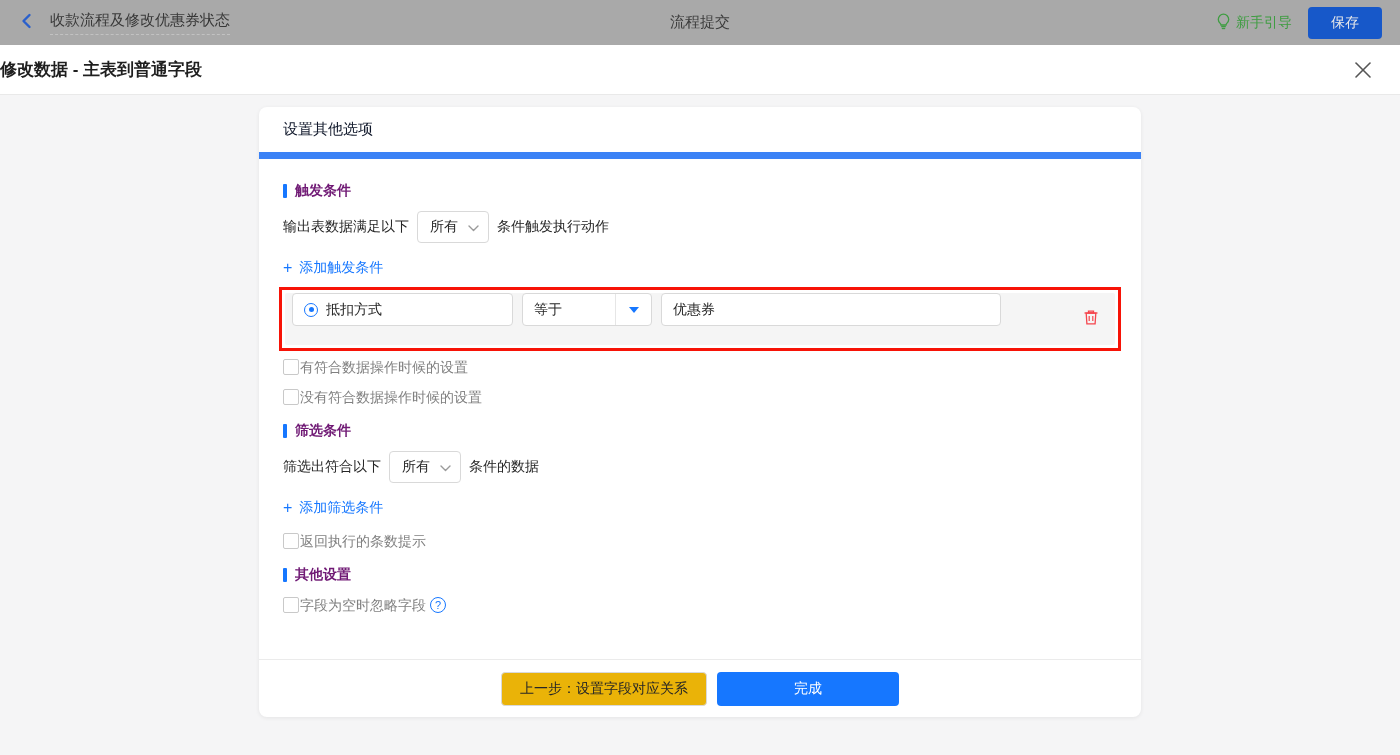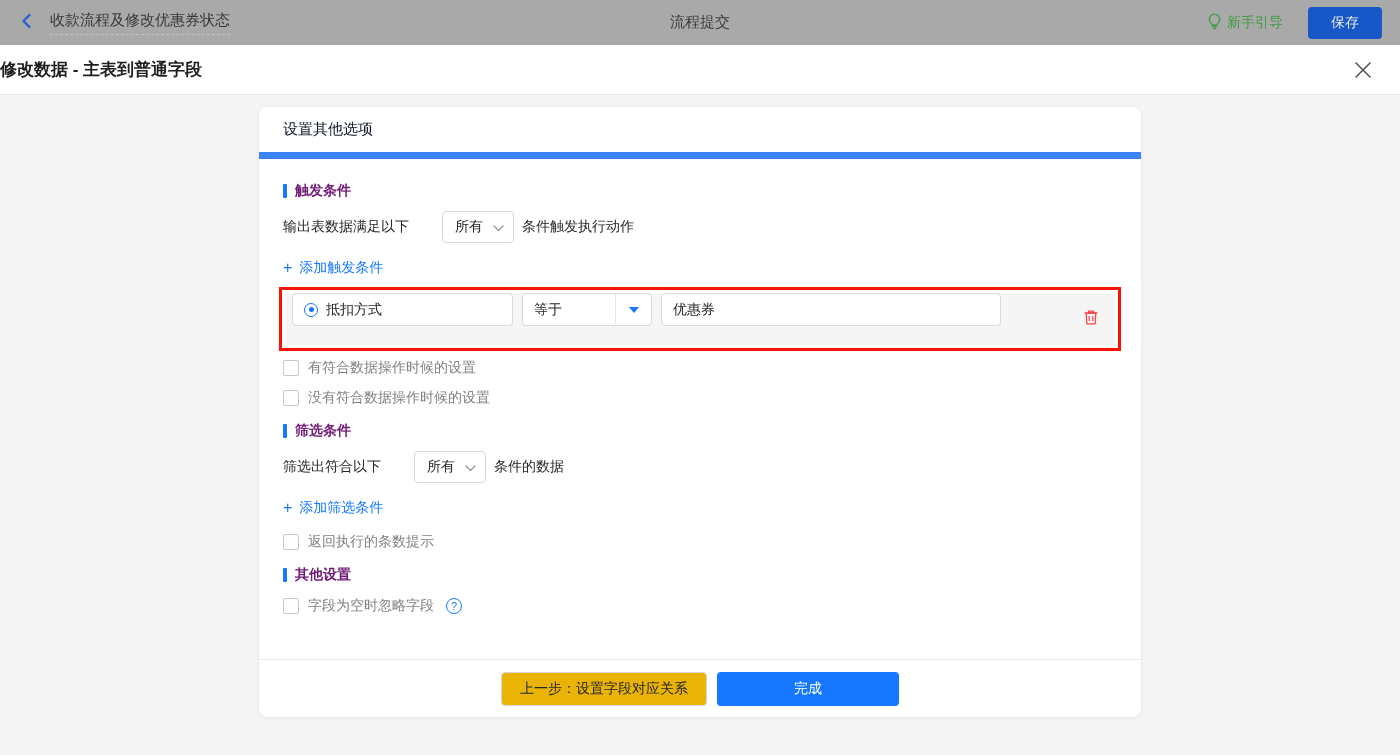--- a/index.html
+++ b/index.html
@@ -4,59 +4,59 @@
 <style>
   * { margin:0; padding:0; box-sizing:border-box; }
   html,body { width:1400px; height:755px; overflow:hidden; }
   body { font-family:"Liberation Sans","DejaVu Sans",sans-serif; background:#f5f5f6; }
 
   
   .topbar { position:relative; height:45px; background:#a9a9a9; display:flex; align-items:center; padding:0 18px; }
   .back-btn { display:flex; align-items:center; cursor:pointer; margin-right:14px; }
   .app-title { font-size:15px; color:#383838; padding-bottom:4px; border-bottom:1px dashed #c2c2c2; }
   .center-title { position:absolute; left:0; right:0; text-align:center; font-size:15px; color:#3c3c3c; pointer-events:none; }
-  .topbar-right { margin-left:auto; display:flex; align-items:center; gap:25px; position:relative; }
+  .topbar-right { margin-left:auto; display:flex; align-items:center; gap:16px; position:relative; }
   .guide { display:flex; align-items:center; gap:5px; color:#3f9d42; font-size:14px; cursor:pointer; }
   .save-btn { background:#1758c9; color:#e9e9e9; font-size:14px; border:none; border-radius:4px; padding:7px 23px; cursor:pointer; }
 
   
   .modal-header { position:relative; height:50px; background:#fff; border-bottom:1px solid #e9e9e9; display:flex; align-items:center; }
   .modal-title { font-size:17px; font-weight:600; color:#1f1f1f; }
   .close-btn { position:absolute; right:26px; top:14px; width:22px; height:22px; display:flex; align-items:center; justify-content:center; cursor:pointer; }
 
   
   .modal-body { height:660px; padding-top:12px; }
   .card { width:882px; margin:0 auto; background:#fff; border-radius:8px; box-shadow:0 1px 4px rgba(0,0,0,0.07); }
   .card-header { height:52px; display:flex; align-items:center; padding:0 24px; border-bottom:7px solid #3b82f6; font-size:15px; color:#0f172a; font-weight:500; }
   .card-content { padding:22px 24px 44px; }
 
   .section-title { display:flex; align-items:center; gap:8px; font-size:14px; font-weight:700; color:#701a75; height:20px; }
   .section-bar { width:4px; height:14px; background:#1677ff; border-radius:1px; }
   .mt-sec { margin-top:14px; }
 
   .match-row { display:flex; align-items:center; gap:8px; margin-top:10px; font-size:14px; color:#262626; }
-  .mini-select { height:32px; min-width:72px; background:#fff; border:1px solid #d9d9d9; border-radius:4px; display:inline-flex; align-items:center; gap:10px; padding:0 9px 0 12px; cursor:pointer; font-size:14px; color:#262626;margin-left:25px; }
+  .mini-select { height:32px; min-width:72px; background:#fff; border:1px solid #d9d9d9; border-radius:4px; display:inline-flex; align-items:center; gap:10px; padding:0 9px 0 12px; cursor:pointer; font-size:14px; color:#262626; }
 
   .add-link { display:inline-flex; align-items:center; gap:7px; margin-top:16px; color:#1677ff; font-size:14px; cursor:pointer; }
   .plus { font-size:16px; line-height:1; }
 
   .highlight-box { margin:10px -4px 0; border:3px solid #f71307; padding:3px; }
   .cond-row { background:#f5f5f5; border-radius:2px; height:52px; display:flex; gap:9px; padding:0 16px 0 7px; }
   .cond-input { height:33px; background:#fff; border:1px solid #d9d9d9; border-radius:4px; display:flex; align-items:center; padding:0 11px; font-size:14px; color:#262626; cursor:pointer; }
   .cond-field { width:221px; gap:8px; }
   .radio-icon { width:14px; height:14px; border:1.5px solid #1677ff; border-radius:50%; display:flex; align-items:center; justify-content:center; flex:none; }
   .radio-dot { width:5px; height:5px; background:#1677ff; border-radius:50%; }
   .cond-op { width:130px; padding:0; }
   .op-text { flex:1; padding:0 11px; }
   .op-caret-box { width:36px; height:100%; border-left:1px solid #e6e6e6; display:flex; align-items:center; justify-content:center; }
   .caret-down { width:0; height:0; border-left:5px solid transparent; border-right:5px solid transparent; border-top:6px solid #1677ff; }
   .cond-value { width:340px; }
   .trash-btn { margin-left:auto; cursor:pointer; display:flex; align-items:center; }
 
-  .check-row { display:flex; align-items:center; gap:9px; font-size:14px; color:#808080; margin-top:12px; }
+  .check-row { display:flex; align-items:flex-start; gap:1px; font-size:14px; color:#808080; margin-top:12px; }
   .check-row.first { margin-top:8px; }
   .check-row.spaced { margin-top:16px; }
   .checkbox { width:16px; height:16px; background:#fff; border:1px solid #c9c9c9; border-radius:2px; flex:none; cursor:pointer; }
   .help-icon { width:16px; height:16px; border:1px solid #1677ff; color:#1677ff; border-radius:50%; font-size:11px; display:inline-flex; align-items:center; justify-content:center; margin-left:3px; cursor:pointer; }
 
   .card-footer { border-top:1px solid #ebebeb; height:58px; display:flex; align-items:center; justify-content:center; gap:10px; }
   .prev-btn { height:34px; background:#eab308; border:1px solid #d9d9d9; border-radius:4px; padding:0 18px; font-size:14px; color:#262626; cursor:pointer; font-family:inherit; }
   .done-btn { height:34px; width:182px; background:#1677ff; border:none; border-radius:4px; font-size:14px; color:#fff; cursor:pointer; font-family:inherit; }
 </style>
 </head>

